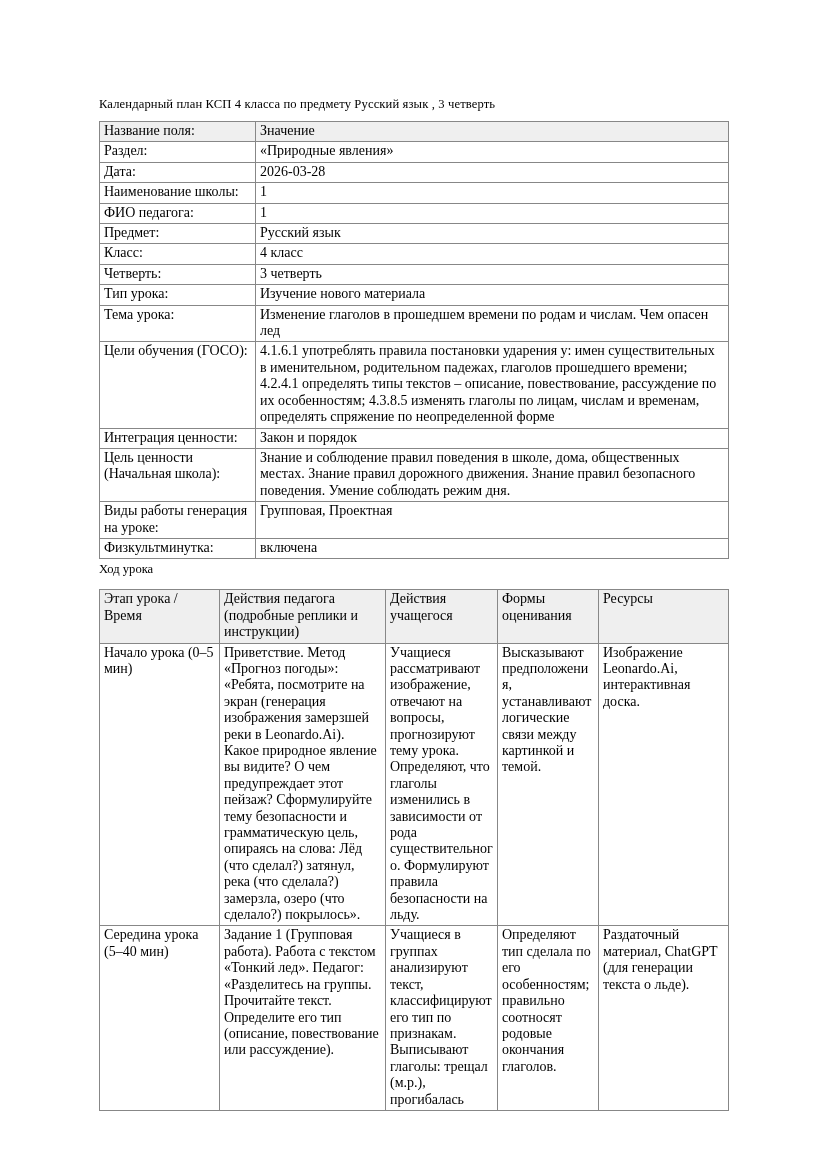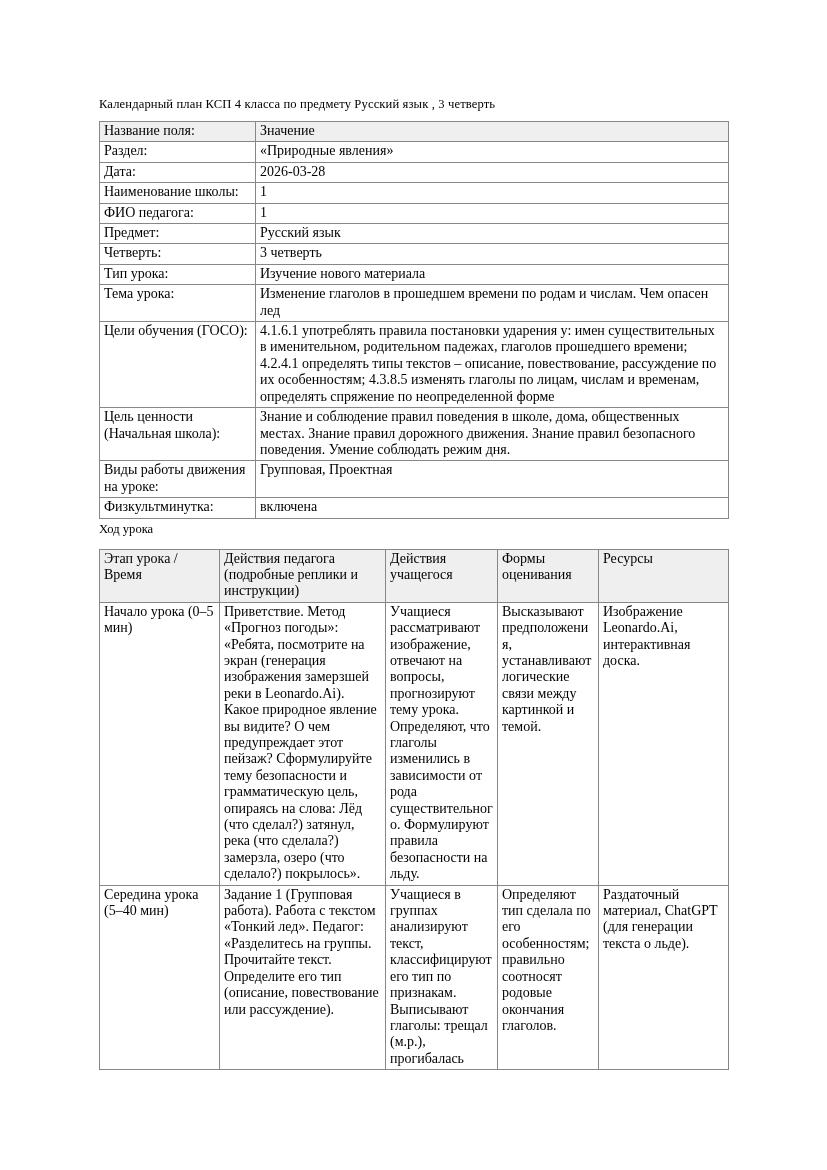--- a/index.html
+++ b/index.html
@@ -102,41 +102,49 @@
       </tr>
       <tr>
         <td>ФИО педагога:</td>
         <td>1</td>
       </tr>
       <tr>
         <td>Предмет:</td>
         <td>Русский язык</td>
       </tr>
       <tr>
+        <td>Класс:</td>
+        <td>4 класс</td>
+      </tr>
+      <tr>
         <td>Четверть:</td>
         <td>3 четверть</td>
       </tr>
       <tr>
         <td>Тип урока:</td>
         <td>Изучение нового материала</td>
       </tr>
       <tr>
         <td>Тема урока:</td>
         <td>Изменение глаголов в прошедшем времени по родам и числам. Чем опасен лед</td>
       </tr>
       <tr>
         <td>Цели обучения (ГОСО):</td>
         <td>4.1.6.1 употреблять правила постановки ударения у: имен существительных в именительном, родительном падежах, глаголов прошедшего времени; 4.2.4.1 определять типы текстов – описание, повествование, рассуждение по их особенностям; 4.3.8.5 изменять глаголы по лицам, числам и временам, определять спряжение по неопределенной форме</td>
       </tr>
       <tr>
+        <td>Интеграция ценности:</td>
+        <td>Закон и порядок</td>
+      </tr>
+      <tr>
         <td>Цель ценности (Начальная школа):</td>
         <td>Знание и соблюдение правил поведения в школе, дома, общественных местах. Знание правил дорожного движения. Знание правил безопасного поведения. Умение соблюдать режим дня.</td>
       </tr>
       <tr>
-        <td>Виды работы движения на уроке:</td>
+        <td>Виды работы генерация на уроке:</td>
         <td>Групповая, Проектная</td>
       </tr>
       <tr>
         <td>Физкультминутка:</td>
         <td>включена</td>
       </tr>
     </tbody>
   </table>
 
   <div class="section-label">Ход урока</div>

